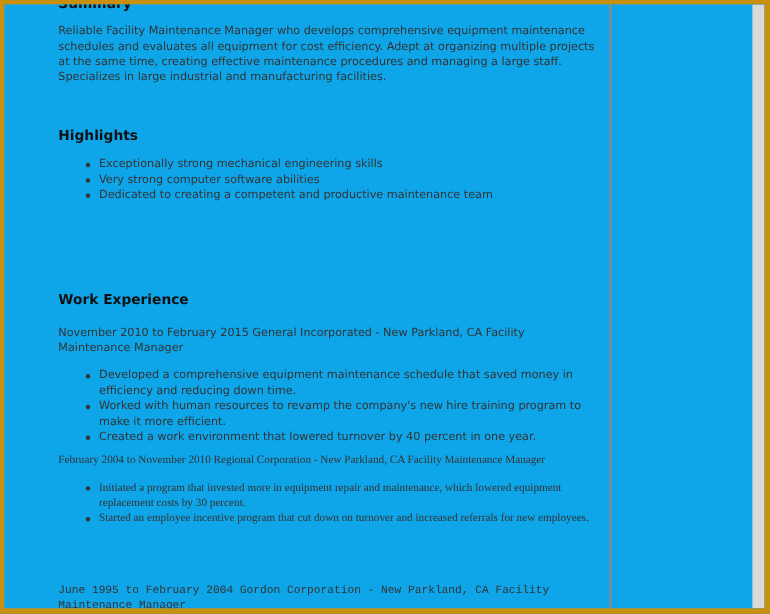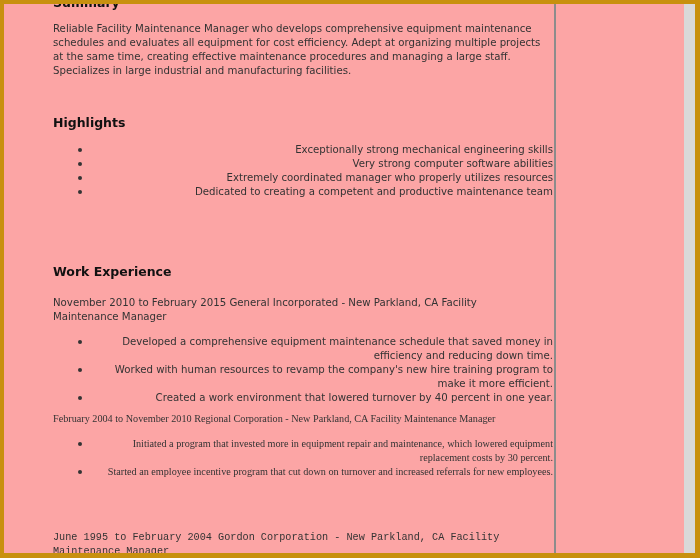--- a/index.html
+++ b/index.html
@@ -3,21 +3,21 @@
 <meta charset="utf-8">
 <style>
   html, body { margin: 0; padding: 0; }
   body {
     width: 700px; height: 558px; overflow: hidden; position: relative;
     background: #c8900e;
     font-family: "DejaVu Sans", sans-serif;
   }
   .frame {
     position: absolute; left: 4px; top: 4px; width: 691px; height: 549px;
-    background: #fca5a5; overflow: hidden;
+    background: #0ea5e9; overflow: hidden;
   }
   .scroll-strip {
     position: absolute; right: 0; top: 0; width: 11px; height: 100%;
     background: #d9d9d9;
   }
   .page-edge {
     position: absolute; left: 550px; top: 0; width: 2px; height: 100%;
     background: #8c8c8c;
   }
   .content {
@@ -25,21 +25,21 @@
     color: #333333;
     font-size: 10.2px; line-height: 14px;
   }
   .content * { box-sizing: border-box; }
   h2 {
     margin: 0; font-size: 12.5px; font-weight: bold; color: #111111;
     line-height: 16px;
   }
   p { margin: 0; }
   ul { margin: 0; padding: 0 0 0 37px; list-style: none; }
-  li { position: relative; text-align: right; }
+  li { position: relative; }
   li::before {
     content: ""; position: absolute; left: -12px; top: 5px;
     width: 4px; height: 4px; border-radius: 50%; background: #333;
   }
   .summary-heading { position: absolute; top: -9px; }
   .summary-text { position: absolute; top: 18px; width: 492px; }
   .highlights-heading { position: absolute; top: 111px; }
   .highlights-list { position: absolute; top: 139px; width: 500px; }
   .work-heading { position: absolute; top: 260px; }
   .job { position: absolute; width: 492px; }
@@ -58,21 +58,20 @@
 
   <div class="content">
 
     <h2 class="summary-heading">Summary</h2>
     <p class="summary-text">Reliable Facility Maintenance Manager who develops comprehensive equipment maintenance schedules and evaluates all equipment for cost efficiency. Adept at organizing multiple projects at the same time, creating effective maintenance procedures and managing a large staff. Specializes in large industrial and manufacturing facilities.</p>
 
     <h2 class="highlights-heading">Highlights</h2>
     <ul class="highlights-list">
       <li>Exceptionally strong mechanical engineering skills</li>
       <li>Very strong computer software abilities</li>
-      <li>Extremely coordinated manager who properly utilizes resources</li>
       <li>Dedicated to creating a competent and productive maintenance team</li>
     </ul>
 
     <h2 class="work-heading">Work Experience</h2>
 
     <div class="job job1">
       <p class="job-header">November 2010 to February 2015 General Incorporated - New Parkland, CA Facility Maintenance Manager</p>
       <ul class="job-bullets">
         <li>Developed a comprehensive equipment maintenance schedule that saved money in efficiency and reducing down time.</li>
         <li>Worked with human resources to revamp the company's new hire training program to make it more efficient.</li>

